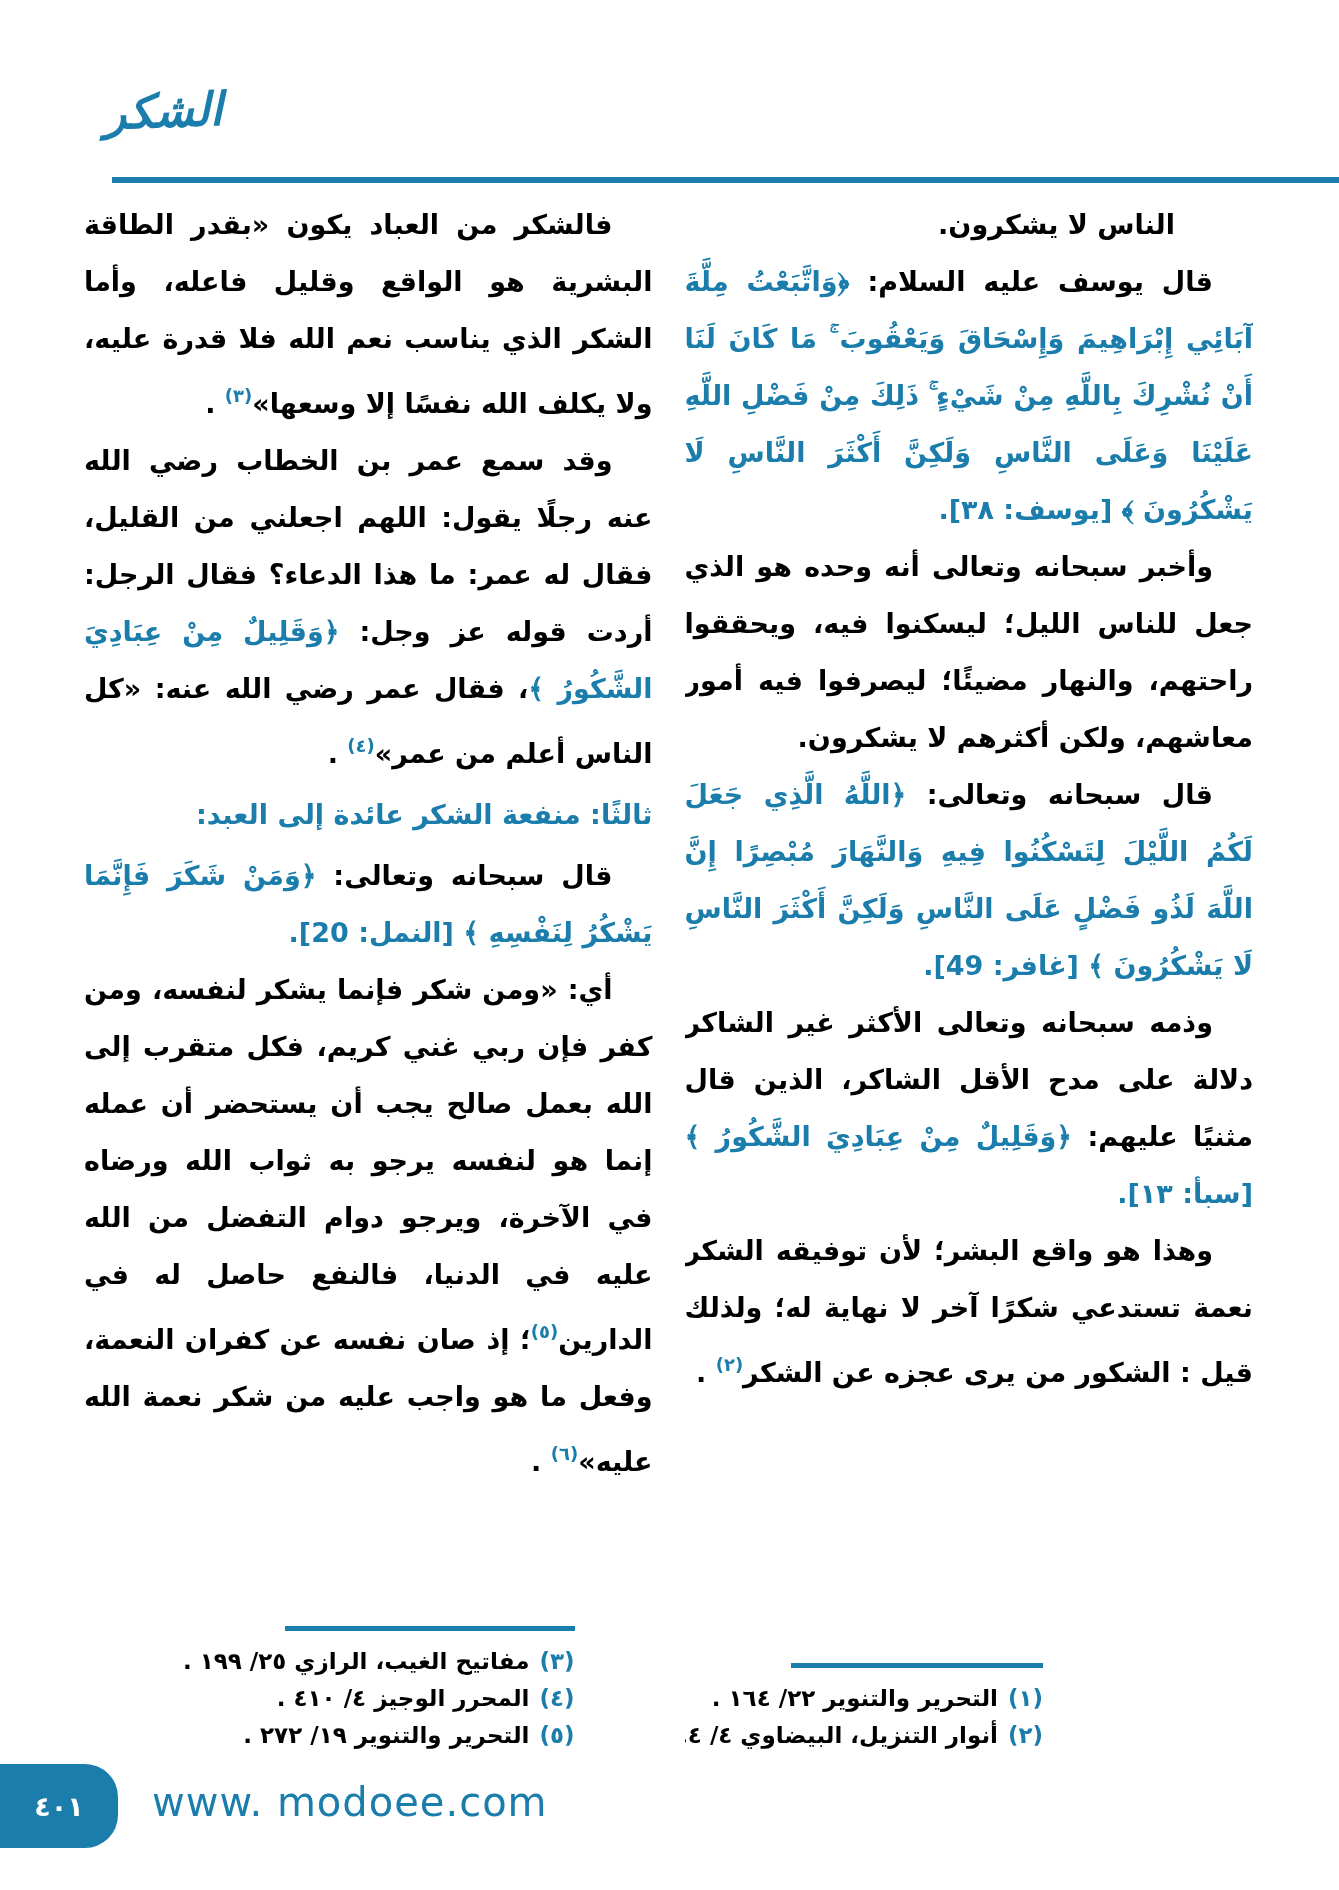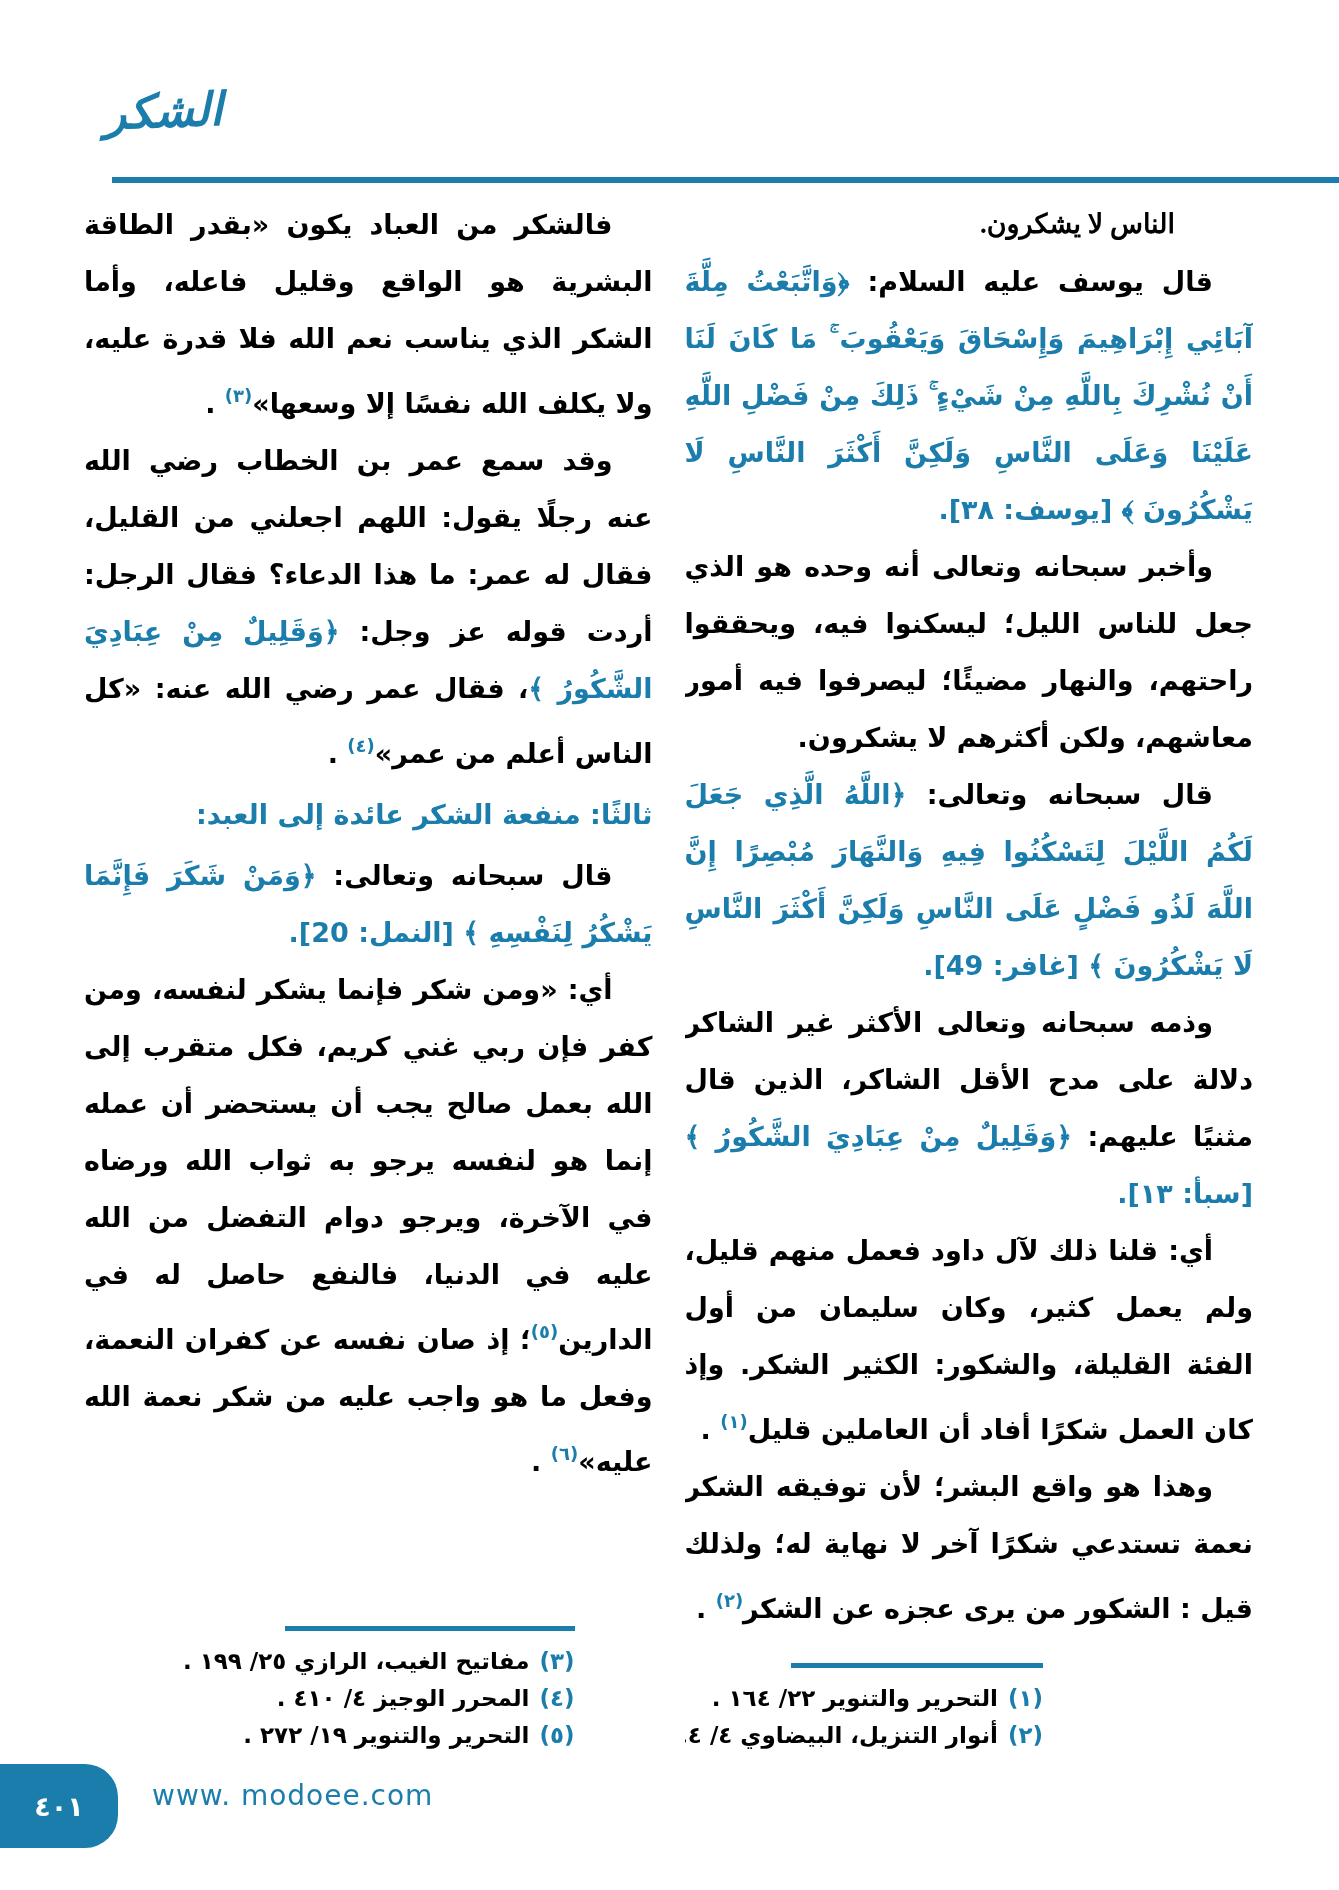--- a/index.html
+++ b/index.html
@@ -22,21 +22,21 @@
   
   .columns{
     position:absolute;top:196px;right:86px;left:84px;height:1564px;
     display:flex;gap:32px;direction:rtl;
   }
   .col{flex:1 1 0;display:flex;flex-direction:column;overflow:hidden;}
   .body{font-size:27px;font-weight:bold;line-height:57px;color:#000;
         text-align:justify;}
   .body p{margin:0;padding:0;}
   p.indent{text-indent:40px;}
-  p.cont{text-indent:0;padding-right:78px;font-family:Liberation Serif, serif;}
+  p.cont{text-indent:0;padding-right:78px;}
   p.heading{margin:4px 0;}
   .seg-text{color:#000;}
   .seg-verse{color:var(--accent);}
   .seg-ref{color:var(--accent);}
   .seg-head{color:var(--accent);}
   .seg-marker{
     color:var(--accent);font-size:18px;vertical-align:11px;
     letter-spacing:1px;
   }
   
@@ -53,41 +53,40 @@
   .fn-marker{color:var(--accent);margin-left:10px;font-weight:bold;}
   
   .page-badge{
     position:absolute;left:0;top:1764px;width:118px;height:84px;
     background:var(--accent);border-radius:0 33px 33px 0;
     display:flex;align-items:center;justify-content:center;
   }
   .page-badge span{color:#ffffff;font-size:27px;font-weight:bold;letter-spacing:3px;}
   .site-url{
     position:absolute;left:152px;top:1779px;direction:ltr;
-    color:var(--accent);font-size:28px;letter-spacing:1px;
+    color:var(--accent);font-size:40px;letter-spacing:1px;
   }
 </style>
 </head>
 <body>
 
 <div class="page">
 
   <div class="page-title">الشكر</div>
   <div class="header-rule"></div>
 
   <div class="columns">
 
     <section class="col col-right">
       <div class="body">
         <p class="cont"><span class="seg-text">الناس لا يشكرون.</span></p>
         <p class="indent"><span class="seg-text">قال يوسف عليه السلام: </span><span class="seg-verse">﴿وَاتَّبَعْتُ مِلَّةَ آبَائِي إِبْرَاهِيمَ وَإِسْحَاقَ وَيَعْقُوبَ ۚ مَا كَانَ لَنَا أَنْ نُشْرِكَ بِاللَّهِ مِنْ شَيْءٍ ۚ ذَلِكَ مِنْ فَضْلِ اللَّهِ عَلَيْنَا وَعَلَى النَّاسِ وَلَكِنَّ أَكْثَرَ النَّاسِ لَا يَشْكُرُونَ ﴾</span><span class="seg-ref"> [يوسف: ٣٨].</span></p>
         <p class="indent"><span class="seg-text">وأخبر سبحانه وتعالى أنه وحده هو الذي جعل للناس الليل؛ ليسكنوا فيه، ويحققوا راحتهم، والنهار مضيئًا؛ ليصرفوا فيه أمور معاشهم، ولكن أكثرهم لا يشكرون.</span></p>
         <p class="indent"><span class="seg-text">قال سبحانه وتعالى: </span><span class="seg-verse">﴿اللَّهُ الَّذِي جَعَلَ لَكُمُ اللَّيْلَ لِتَسْكُنُوا فِيهِ وَالنَّهَارَ مُبْصِرًا إِنَّ اللَّهَ لَذُو فَضْلٍ عَلَى النَّاسِ وَلَكِنَّ أَكْثَرَ النَّاسِ لَا يَشْكُرُونَ ﴾</span><span class="seg-ref"> [غافر: 49].</span></p>
         <p class="indent"><span class="seg-text">وذمه سبحانه وتعالى الأكثر غير الشاكر دلالة على مدح الأقل الشاكر، الذين قال مثنيًا عليهم: </span><span class="seg-verse">﴿وَقَلِيلٌ مِنْ عِبَادِيَ الشَّكُورُ ﴾</span><span class="seg-ref"> [سبأ: ١٣].</span></p>
-        <p class="indent"><span class="seg-text">أي: قلنا ذلك لآل داود فعمل منهم قليل، ولم يعمل كثير، وكان سليمان من أول الفئة القليلة، والشكور: الكثير الشكر. وإذ كان العمل شكرًا أفاد أن العاملين قليل</span><span class="seg-marker">(١)</span><span class="seg-text"> .</span></p>
         <p class="indent"><span class="seg-text">وهذا هو واقع البشر؛ لأن توفيقه الشكر نعمة تستدعي شكرًا آخر لا نهاية له؛ ولذلك قيل : الشكور من يرى عجزه عن الشكر</span><span class="seg-marker">(٢)</span><span class="seg-text"> .</span></p>
       </div>
       <div class="footnotes">
         <div class="fn-rule"></div>
         <div class="fn-row">
           <span class="fn-marker">(١)</span><span class="fn-text">التحرير والتنوير ٢٢/ ١٦٤ .</span>
         </div>
         <div class="fn-row">
           <span class="fn-marker">(٢)</span><span class="fn-text">أنوار التنزيل، البيضاوي ٤/ ٢٤٤ .</span>
         </div>

